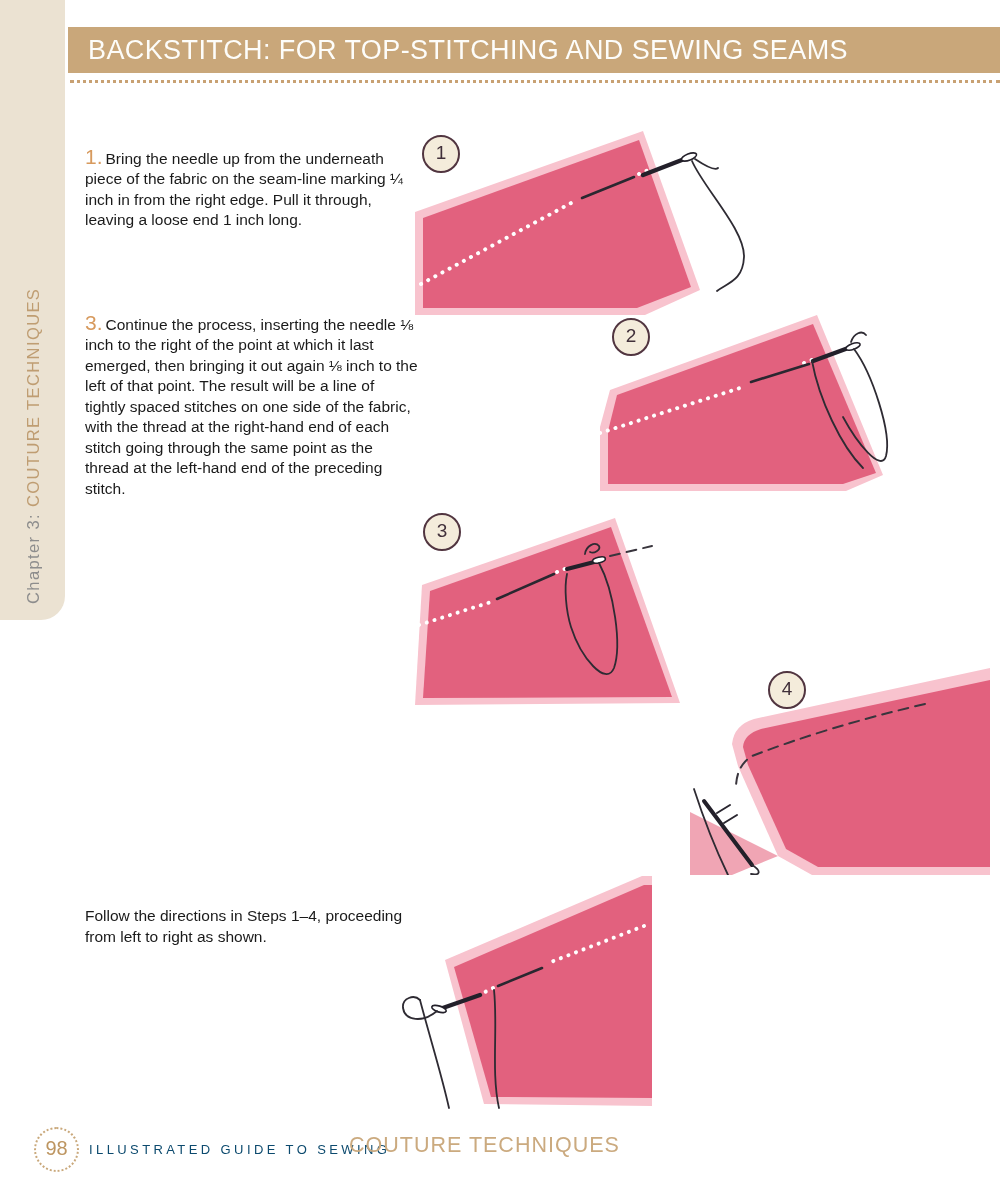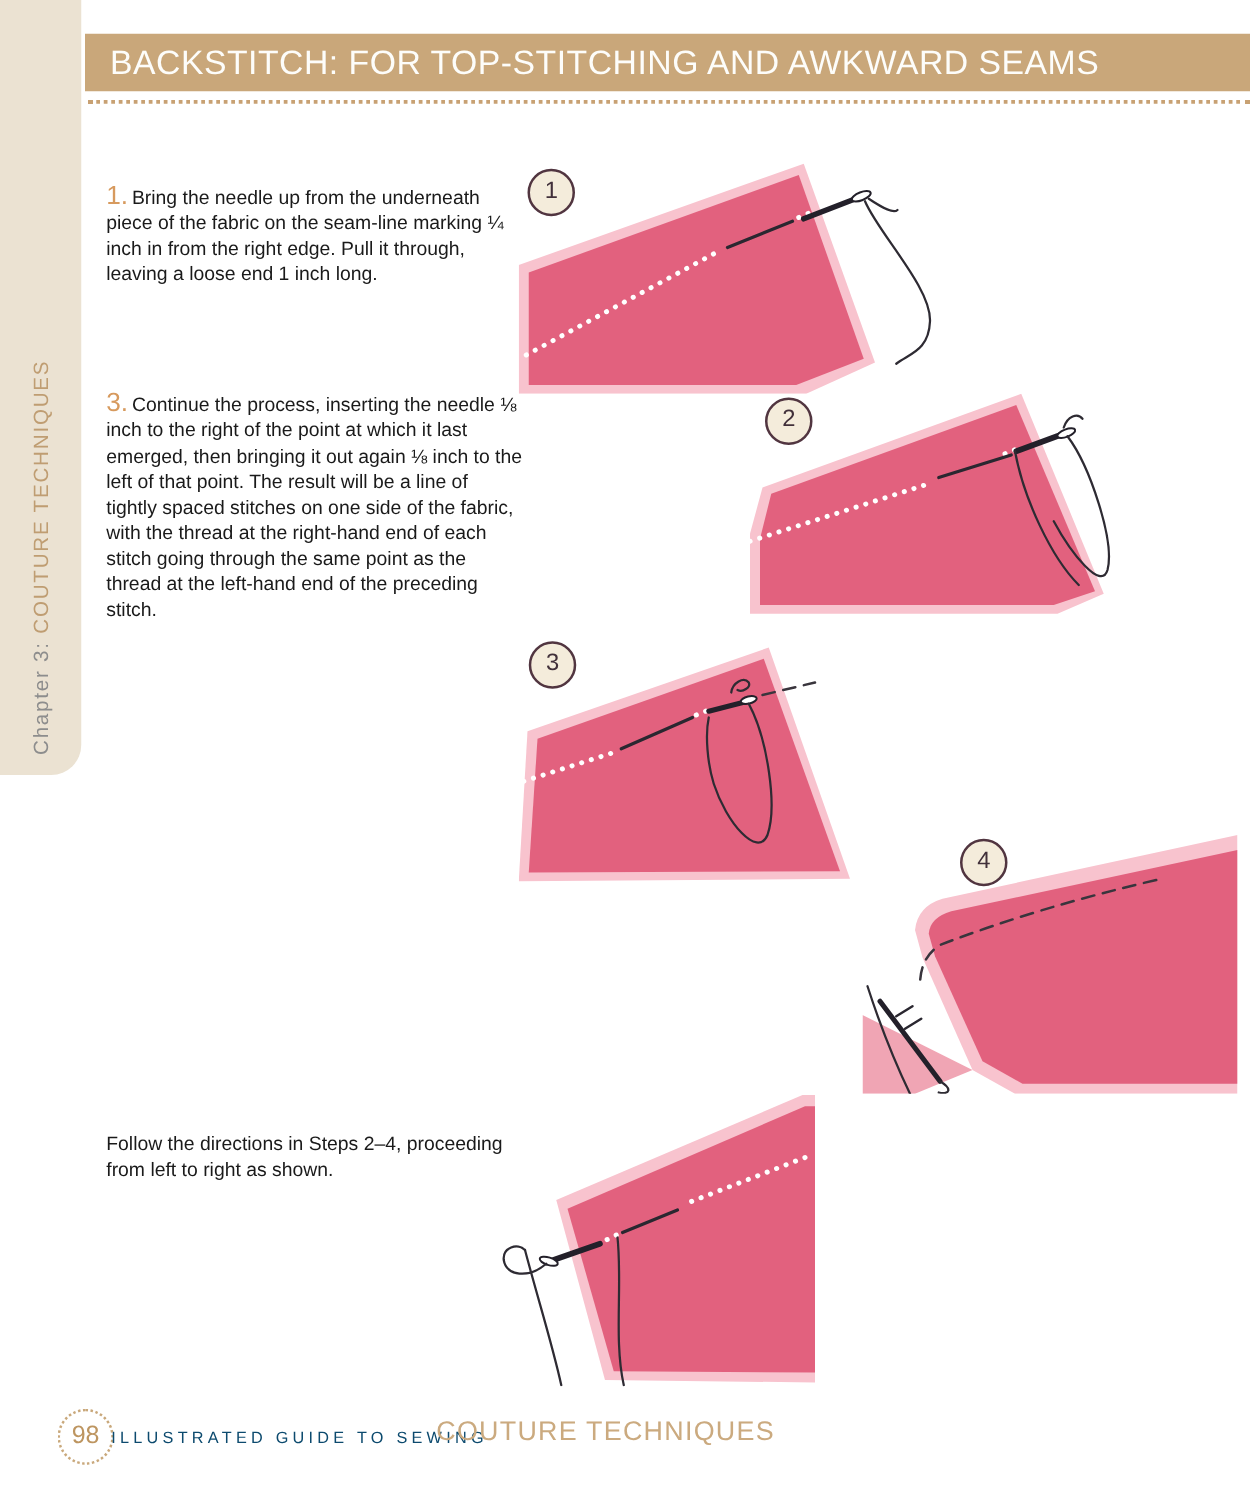--- a/index.html
+++ b/index.html
@@ -44,42 +44,42 @@
   .dash{stroke:#39353d;stroke-width:2;stroke-dasharray:10 7;fill:none;stroke-linecap:round;}
   .eye{fill:#ffffff;stroke:#23202a;stroke-width:1.6;}
 
   
   .lh-heading{position:absolute;left:85px;top:856px;font-size:24px;font-style:italic;
               color:#cfa87d;letter-spacing:0.5px;}
   .lh-text{position:absolute;left:85px;top:906px;width:335px;font-size:15.5px;
            line-height:20.5px;color:#1a1a1a;}
 
   
-  .page-num{position:absolute;left:46px;top:1127px;width:41px;height:41px;
+  .page-num{position:absolute;left:34px;top:1127px;width:41px;height:41px;
             border:2px dotted #c9a87b;border-radius:50%;color:#bd9560;
             font-size:20px;line-height:39px;text-align:center;}
   .footer-series{position:absolute;left:89px;top:1142px;font-size:13px;
                  letter-spacing:3.4px;color:#0c4a6e;}
   .footer-title{position:absolute;left:349px;top:1133px;font-size:21.5px;
                 letter-spacing:1px;color:#cbaa7f;}
 </style>
 </head>
 <body>
 
 <div class="page">
 
   <div class="chapter-bar"></div>
   <div class="chapter-text">
     <span class="lbl">Chapter 3:</span>
     <span> </span>
     <span class="ttl">COUTURE TECHNIQUES</span>
   </div>
 
   <div class="header-bar">
-    <span>BACKSTITCH: FOR TOP-STITCHING AND AWKWARD SEAMS</span>
+    <span>BACKSTITCH: FOR TOP-STITCHING AND SEWING SEAMS</span>
   </div>
   <div class="dotted-rule"></div>
 
   <p class="step" style="top:131px;">
     <span class="num">1.</span><span>Bring the needle up from the underneath piece of the fabric on the seam-line marking ¼ inch in from the right edge. Pull it through, leaving a loose end 1 inch long.</span>
   </p>
   <p class="step" style="top:297px;">
     <span class="num">3.</span><span>Continue the process, inserting the needle ⅛ inch to the right of the point at which it last emerged, then bringing it out again ⅛ inch to the left of that point. The result will be a line of tightly spaced stitches on one side of the fabric, with the thread at the right-hand end of each stitch going through the same point as the thread at the left-hand end of the preceding stitch.</span>
   </p>
 
@@ -131,21 +131,21 @@
     <path class="fab-edge" d="M300,8 L64,59 Q44,65 42,84 L48,106 L88,196 L122,215 L300,215 Z"></path>
     <path class="fab" d="M300,20 L71,69 Q54,74 53,87 L58,105 L96,189 L128,207 L300,207 Z"></path>
     <path class="dash" d="M235,44 Q140,66 62,96 Q46,106 46,128"></path>
     <path class="ndl" style="stroke-width:4" d="M14,141 L62,205"></path>
     <path class="thr" d="M4,129 C14,160 26,190 38,215"></path>
     <path class="stitch" style="stroke-width:2" d="M27,153 L40,145"></path>
     <path class="stitch" style="stroke-width:2" d="M34,163 L47,155"></path>
     <path class="thr" d="M62,205 C72,211 70,216 61,214"></path>
   </svg>
 
-  <div class="lh-text">Follow the directions in Steps 2–4, proceeding from left to right as shown.</div>
+  <div class="lh-text">Follow the directions in Steps 1–4, proceeding from left to right as shown.</div>
 
   <svg class="illus" style="left:392px;top:876px;" width="260" height="234" viewBox="0 0 260 234">
     <polygon class="fab-edge" points="53,84 250,0 260,0 260,230 92,228"></polygon>
     <polygon class="fab" points="62,91 252,9 260,9 260,222 99,221"></polygon>
     <path class="seam" d="M252,50 L159,86"></path>
     <path class="seam" d="M101,112 L93,116"></path>
     <path class="stitch" d="M150,92 L106,110"></path>
     <path class="ndl" d="M88,119 L45,134"></path>
     <ellipse class="eye" cx="47" cy="133" rx="7.5" ry="3" transform="rotate(17 47 133)"></ellipse>
     <path class="thr" d="M45,135 C31,147 13,145 11,132 C10,122 22,118 28,124"></path>

